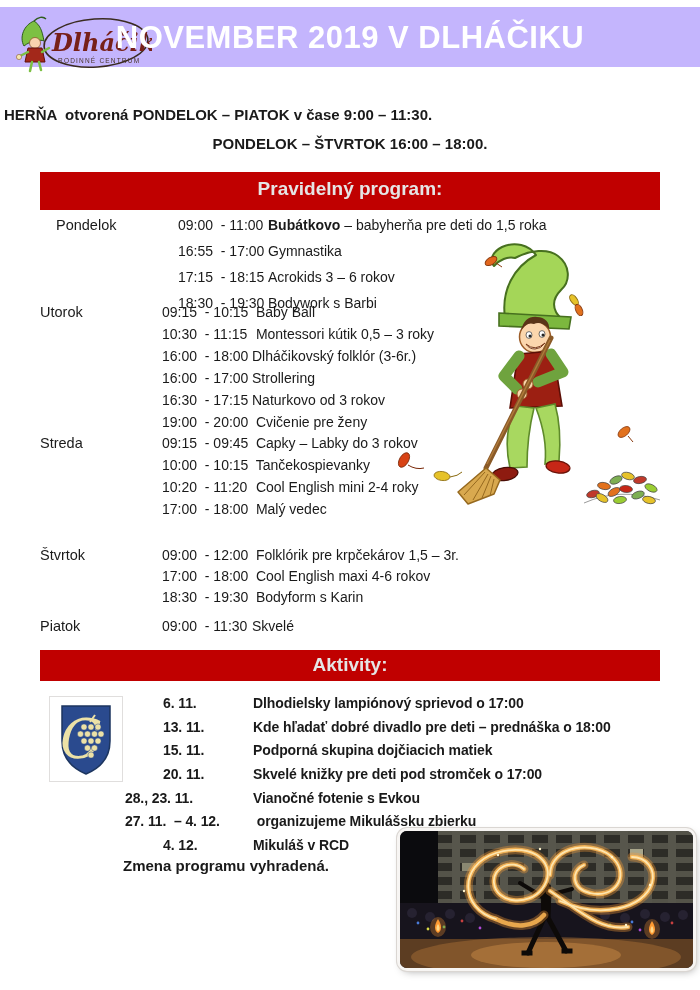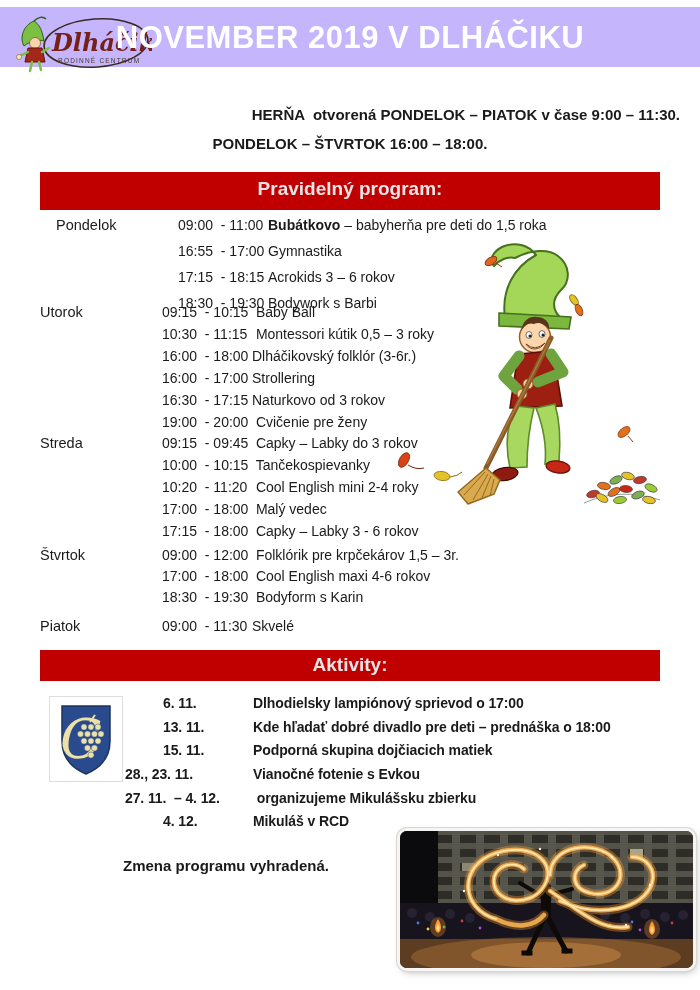--- a/index.html
+++ b/index.html
@@ -5,21 +5,21 @@
   html,body{margin:0;padding:0;background:#888;}
   .page{position:relative;width:700px;height:990px;background:#fff;overflow:hidden;
         font-family:"Liberation Sans",sans-serif;color:#1a1a1a;margin:0 auto;}
   
   .top-banner{position:absolute;left:0;top:7px;width:700px;height:60px;background:#c4b5fd;}
   .main-title{position:absolute;left:0;top:20px;width:700px;text-align:center;
               color:#fff;font-size:31px;font-weight:bold;letter-spacing:.5px;}
   .logo-svg{position:absolute;left:12px;top:8px;}
   .tagline{position:absolute;left:0;top:77px;width:700px;text-align:center;
            color:#c0504d;font-size:14px;white-space:pre;}
-  .open-line1{position:absolute;left:12px;top:106px;width:668px;text-align:right;
+  .open-line1{position:absolute;left:4px;top:106px;width:668px;text-align:left;
               font-size:15px;font-weight:bold;white-space:pre;}
   .open-line2{position:absolute;left:0;top:135px;width:700px;text-align:center;
               font-size:15px;font-weight:bold;white-space:pre;}
   
   .bar{position:absolute;left:40px;width:620px;background:#c00000;color:#e5e5e5;
        font-weight:bold;font-size:19px;text-align:center;}
   .bar.program{top:172px;height:38px;line-height:34px;}
   .bar.activities{top:650px;height:31px;line-height:30px;}
   
   .day-block{position:absolute;left:40px;width:640px;font-size:14px;}
@@ -129,24 +129,20 @@
           <span class="time">10:00  - 10:15</span>
           <span class="act"> Tančekospievanky</span>
         </div>
         <div class="prow">
           <span class="time">10:20  - 11:20</span>
           <span class="act"> Cool English mini 2-4 roky</span>
         </div>
         <div class="prow">
           <span class="time">17:00  - 18:00</span>
           <span class="act"> Malý vedec</span>
-        </div>
-        <div class="prow">
-          <span class="time">17:15  - 18:00</span>
-          <span class="act"> Capky – Labky 3 - 6 rokov</span>
         </div>
       </div>
       <div class="day-block db3">
         <div class="prow">
           <span class="day">Štvrtok</span>
           <span class="time">09:00  - 12:00</span>
           <span class="act"> Folklórik pre krpčekárov 1,5 – 3r.</span>
         </div>
         <div class="prow">
           <span class="time">17:00  - 18:00</span>
@@ -253,20 +249,21 @@
           <circle cx="44.5" cy="51" r="3.1"></circle>
         <circle cx="41" cy="58" r="3.1"></circle>
       </g>
     </svg>
   </div>
 
   <div class="alist">
       <div class="arow"><span class="adate">6. 11.</span><span class="atext">Dlhodielsky lampiónový sprievod o 17:00</span></div>
       <div class="arow"><span class="adate">13. 11.</span><span class="atext">Kde hľadať dobré divadlo pre deti – prednáška o 18:00</span></div>
       <div class="arow"><span class="adate">15. 11.</span><span class="atext">Podporná skupina dojčiacich matiek</span></div>
+      <div class="arow"><span class="adate">20. 11.</span><span class="atext">Skvelé knižky pre deti pod stromček o 17:00</span></div>
       <div class="arow"><span class="adate wide">28., 23. 11.</span><span class="atext">Vianočné fotenie s Evkou</span></div>
       <div class="arow"><span class="adate wide">27. 11.  – 4. 12.</span><span class="atext"> organizujeme Mikulášsku zbierku</span></div>
       <div class="arow"><span class="adate">4. 12.</span><span class="atext">Mikuláš v RCD</span></div>
     </div>
   <div class="footnote">Zmena programu vyhradená.</div>
 
   <div class="photo">
     <svg width="293" height="137" viewBox="0 0 293 137">
       <rect width="293" height="137" fill="#15131a"></rect>
 

